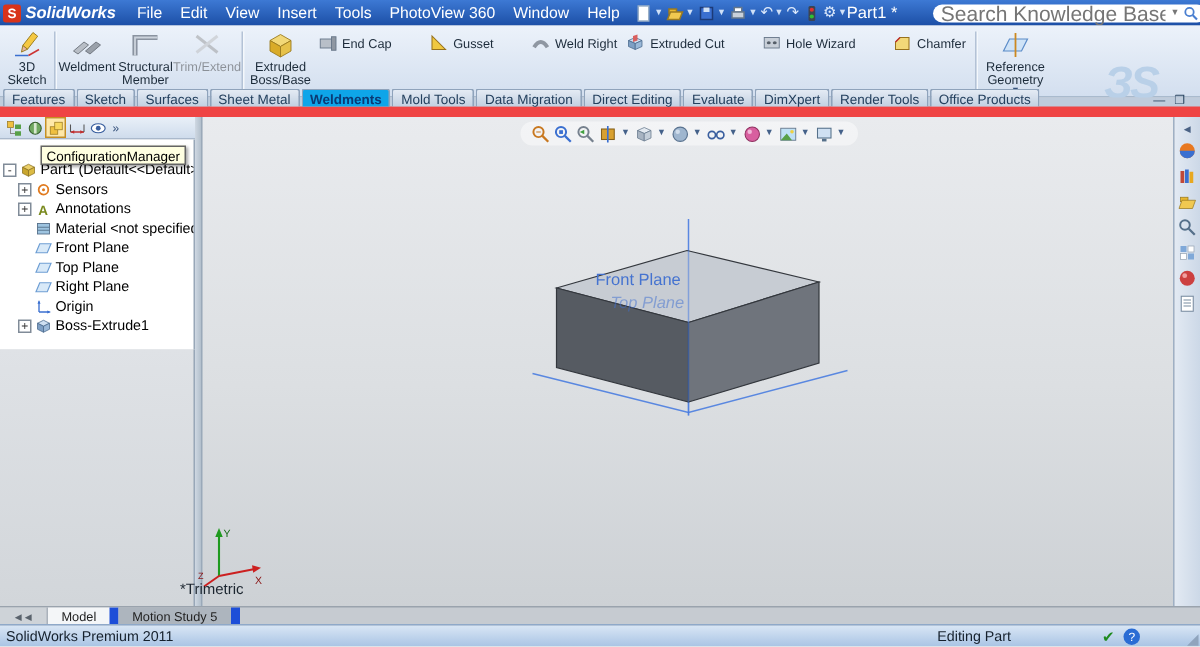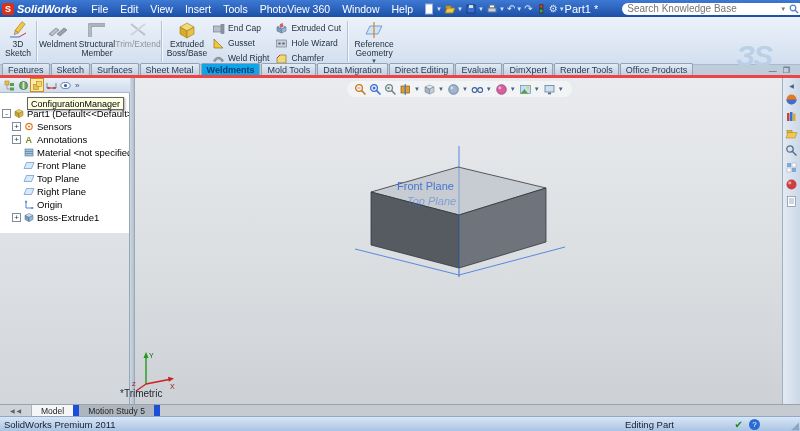--- a/index.html
+++ b/index.html
@@ -15,41 +15,41 @@
   .menubar { display:flex; }
   .menu-item { font-size:10.5px; padding:1px 6px; white-space:nowrap; cursor:default; }
   .tb-icons { display:flex; align-items:center; margin-left:4px; gap:2px; }
   .tb-ic { display:flex; align-items:center; }
   .tb-ic .caret { font-size:6px; color:#cfe0f7; margin-left:1px; }
   .tb-glyph { font-size:10px; color:#dce9fb; line-height:12px; }
   .tb-right { margin-left:auto; display:flex; align-items:center; }
   .doc-title { font-size:11px; margin-right:24px; white-space:nowrap; }
   .searchbox { width:182px; height:12px; background:#fff; border-radius:7px; display:flex;
     align-items:center; padding:0 5px; margin-right:6px; }
-  .searchbox input { border:none; outline:none; background:transparent; font-size:10px; color:#444;
+  .searchbox input { border:none; outline:none; background:transparent; font-size:14px; color:#444;
     flex:1; font-family:"Liberation Sans",sans-serif; min-width:0; }
   .searchbox .caret { font-size:6px; color:#777; margin:0 3px; }
 
   
   .ribbon { position:absolute; left:0; top:17px; width:800px; height:48px;
     background:linear-gradient(#ecf2fa,#d3dfef); border-bottom:1px solid #a9bacd;
     display:flex; align-items:stretch; padding:2px 0 0 3px; }
   .rb-large { display:flex; flex-direction:column; align-items:center; font-size:8.5px;
     line-height:1.05; text-align:center; color:#1c2b3a; padding-top:1px; }
   .rb-sep { width:1px; background:#b3c2d6; margin:2px 3px; box-shadow:1px 0 0 #f4f8fc; }
-  .rb-smallcol { display:flex; flex-direction:column; justify-content:center; padding-top:3px; gap:2px; }
+  .rb-smallcol { display:flex; flex-direction:row; justify-content:space-between; padding-top:3px; gap:19px; }
   .rb-small { display:flex; align-items:center; font-size:8.5px; color:#1c2b3a; gap:3px; height:13px; padding:0 3px; white-space:nowrap; }
   .disabled { opacity:.45; filter:grayscale(1); }
   .rg-caret { font-size:6px; color:#33507a; }
   .watermark { position:absolute; left:736px; top:22px; font-size:30px; font-weight:bold;
     font-style:italic; color:#b9d0e8; letter-spacing:-2px; }
 
   
   .cmdtabs { position:absolute; left:0; top:65px; width:800px; height:13px; background:#bfccdc;
-    display:flex; align-items:flex-end; padding-left:2px; border-bottom:3px solid #ef4444; }
+    display:flex; align-items:flex-end; padding-left:2px; border-bottom:7px solid #ef4444; }
   .ctab { font-size:9px; color:#24405e; padding:1px 5px; background:linear-gradient(#e4ebf4,#c2d0e1);
     border:1px solid #8fa3bb; border-bottom:none; border-radius:2px 2px 0 0; margin-right:1px;
     height:12px; white-space:nowrap; line-height:10px; }
   .ctab.active { background:#0ea5e9; font-weight:bold; color:#0b3a75; }
   .win-ctrls { margin-left:auto; display:flex; gap:6px; margin-right:10px; font-size:8px;
     color:#2c4662; align-items:center; }
 
   
   .fm-panel { position:absolute; left:0; top:78px; width:130px; height:326px; }
   .fm-header { height:15px; background:linear-gradient(#e9f0f8,#cfdcec); border-bottom:1px solid #aab9cc;

